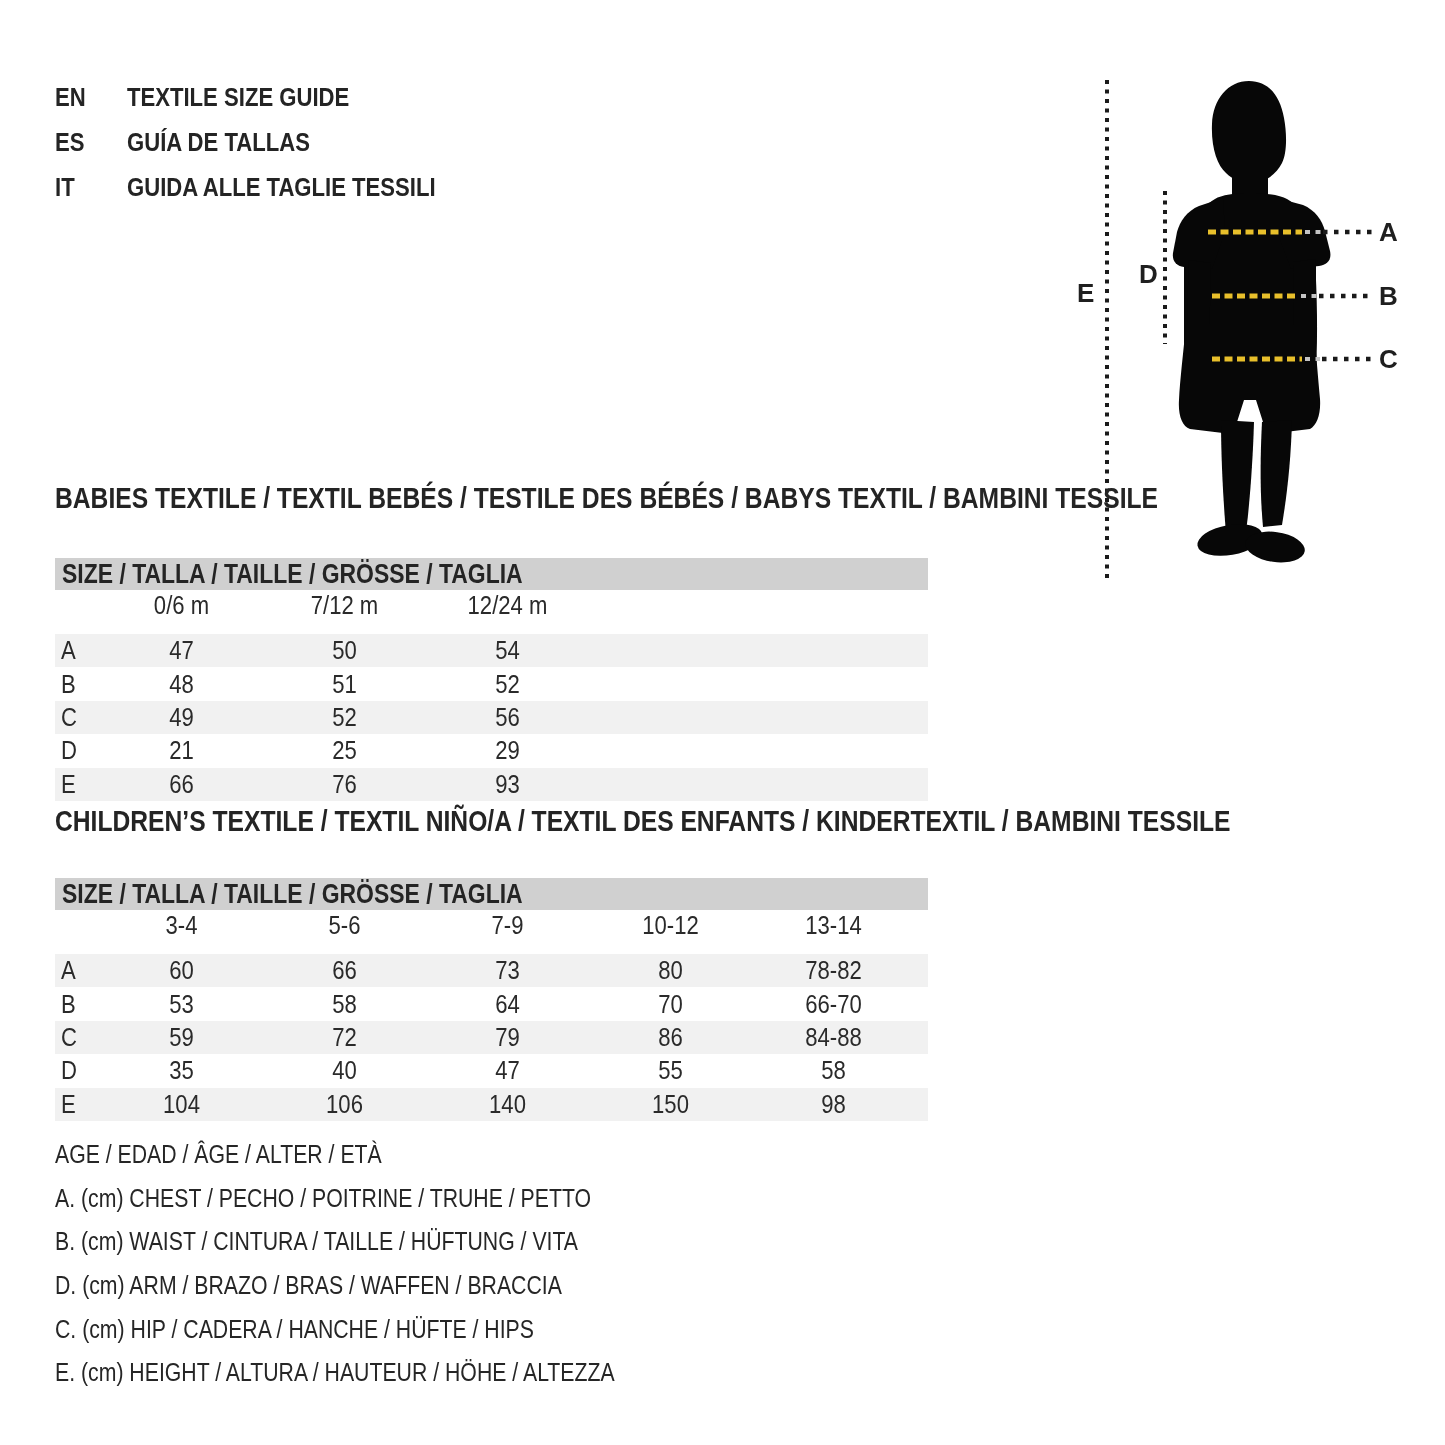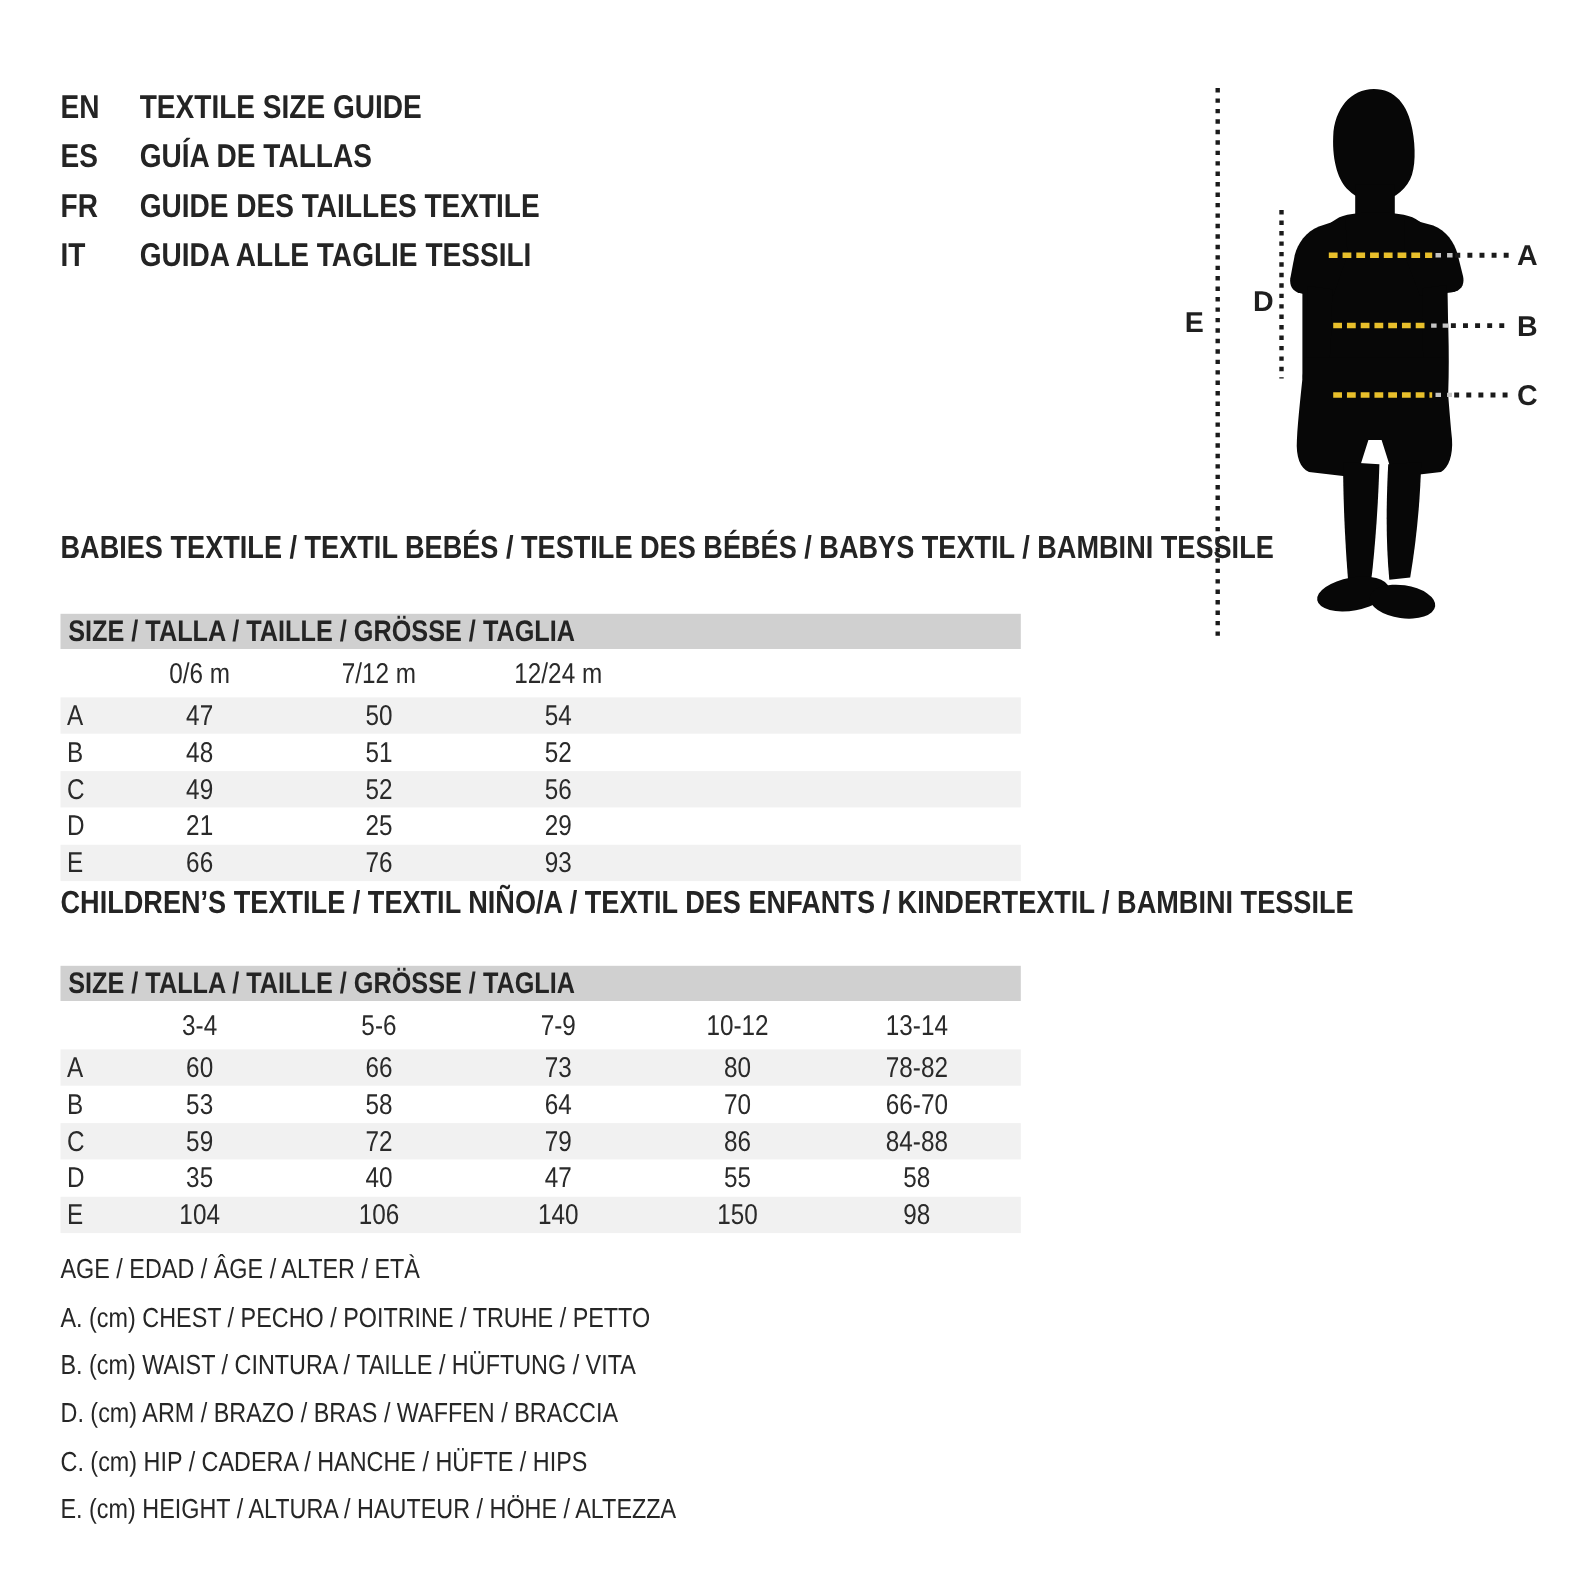--- a/index.html
+++ b/index.html
@@ -5,35 +5,35 @@
   html,body{margin:0;padding:0;}
   body{
     width:1445px;height:1445px;position:relative;background:#ffffff;overflow:hidden;
     font-family:"Liberation Sans","DejaVu Sans",sans-serif;color:#222222;
   }
   
   .cnd{display:inline-block;transform:scaleX(.85);transform-origin:0 50%;white-space:nowrap;}
 
   
   .lang-block{position:absolute;left:55px;top:75px;}
-  .lang-row{display:flex;height:45px;align-items:center;font-size:30px;font-weight:700;color:#242424;}
+  .lang-row{display:flex;height:45px;align-items:center;font-size:26px;font-weight:700;color:#242424;}
   .lang-code{width:72px;}
   
   .figure{position:absolute;left:1065px;top:70px;width:345px;height:520px;}
   
   .section-title{position:absolute;left:55px;font-size:29px;font-weight:700;color:#242424;line-height:30px;}
   .babies-title{top:483px;}
   .children-title{top:806px;}
   
   .size-table{position:absolute;left:55px;width:873px;}
   .babies-table{top:533px;}
   .children-table{top:853px;}
   .size-bar{height:32px;background:#d0d0d0;display:flex;align-items:center;padding-left:7px;box-sizing:border-box;
             font-size:27px;font-weight:700;color:#242424;margin-top:25px;}
-  .col-head{height:44px;display:flex;align-items:center;font-size:26px;color:#2a2a2a;}
+  .col-head{height:44px;display:flex;font-size:26px;color:#2a2a2a;}
   .trow{height:33.4px;display:flex;align-items:center;font-size:26px;color:#2a2a2a;}
   .trow.stripe{background:#f1f1f1;}
   .rlabel{width:45px;padding-left:7px;box-sizing:border-box;transform:scaleX(.85);transform-origin:0 50%;}
   .cell{width:163px;text-align:center;transform:scaleX(.85);}
   
   .legend{position:absolute;left:55px;top:1133px;}
   .legend-line{height:43.6px;display:flex;align-items:center;font-size:25px;color:#262626;}
   
   .svg-label{font-family:"Liberation Sans","DejaVu Sans",sans-serif;font-size:26px;font-weight:700;fill:#1f1f1f;}
 </style>
@@ -43,24 +43,20 @@
 <div class="page">
 
   <div class="lang-block">
     <div class="lang-row">
       <span class="lang-code"><span class="cnd">EN</span></span>
       <span class="cnd">TEXTILE SIZE GUIDE</span>
     </div>
     <div class="lang-row">
       <span class="lang-code"><span class="cnd">ES</span></span>
       <span class="cnd">GUÍA DE TALLAS</span>
-    </div>
-    <div class="lang-row">
-      <span class="lang-code"><span class="cnd">FR</span></span>
-      <span class="cnd">GUIDE DES TAILLES TEXTILE</span>
     </div>
     <div class="lang-row">
       <span class="lang-code"><span class="cnd">IT</span></span>
       <span class="cnd">GUIDA ALLE TAGLIE TESSILI</span>
     </div>
   </div>
 
   <div class="figure">
     <svg width="345" height="520" viewBox="0 0 345 520">
 

